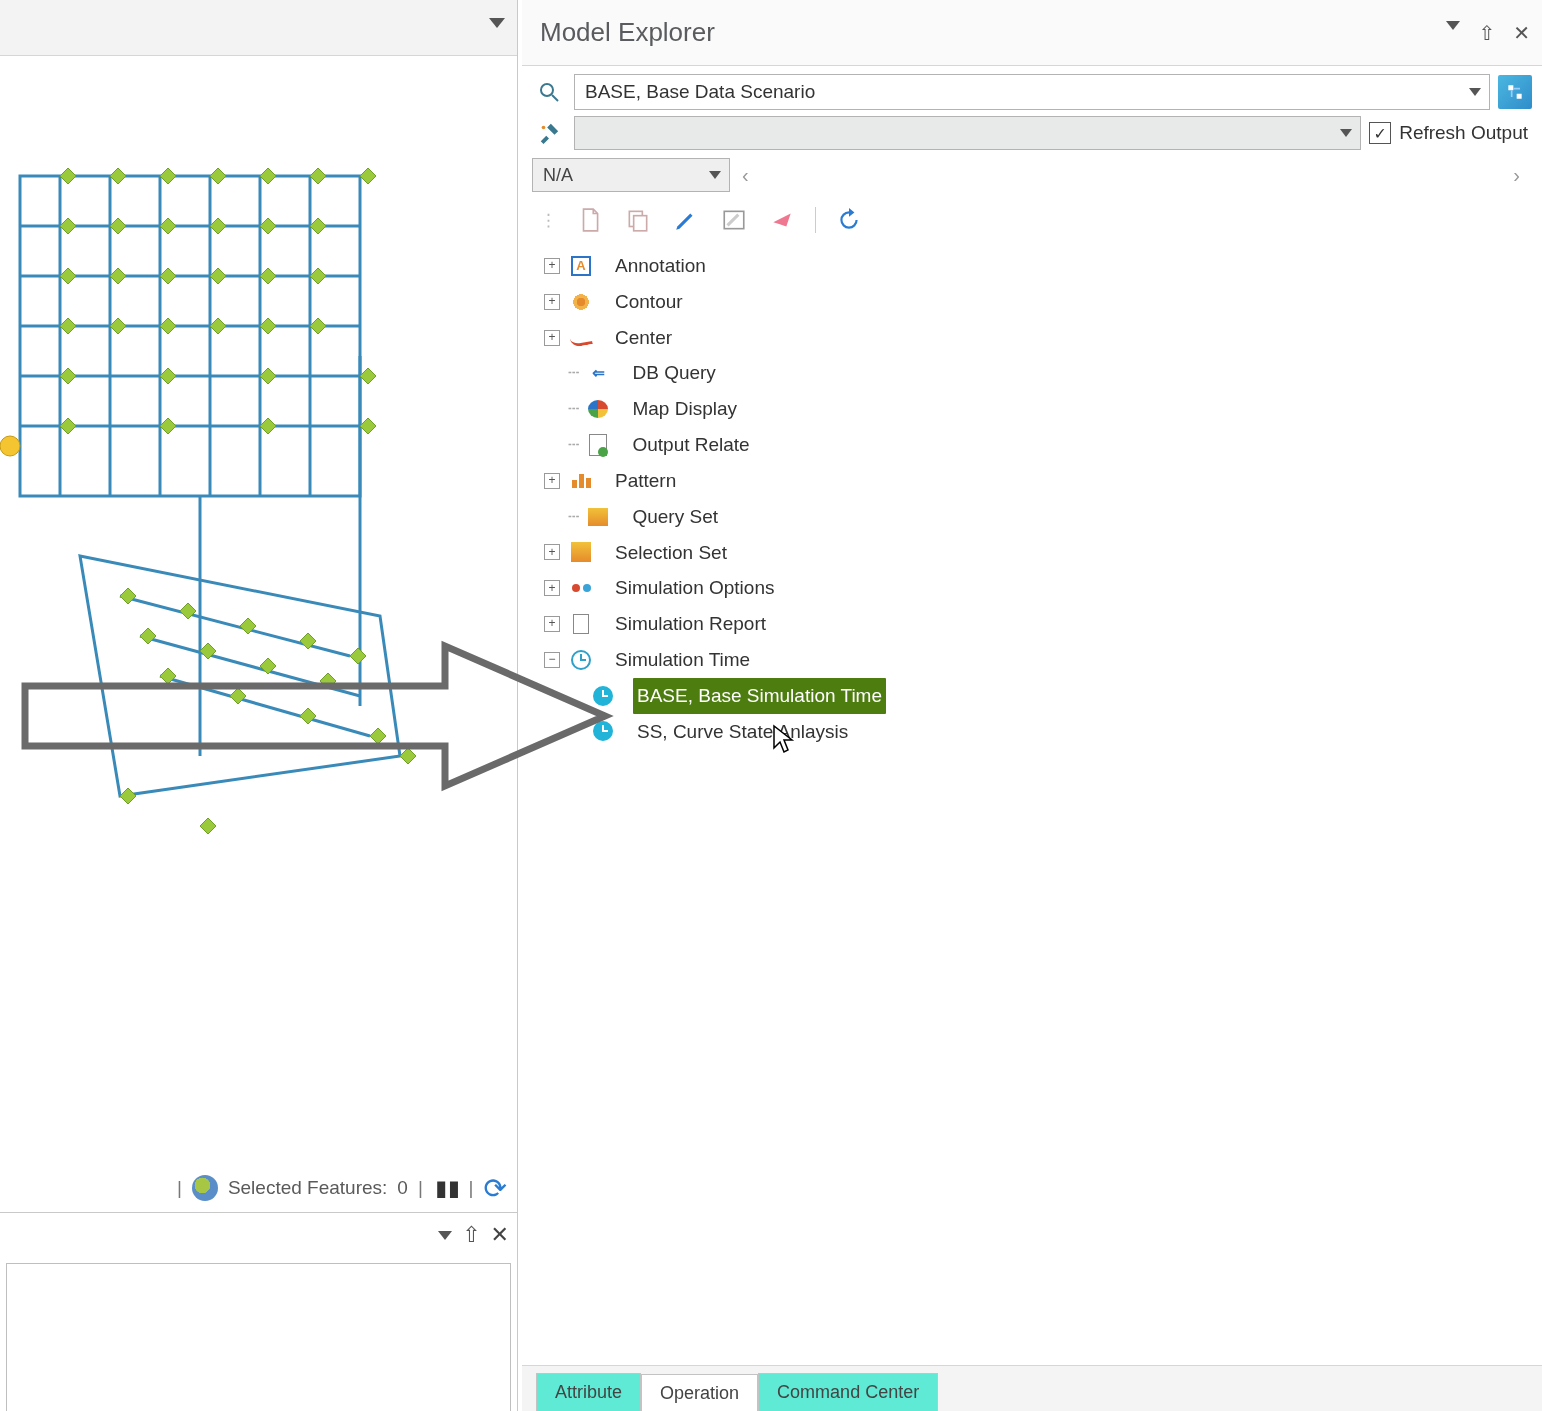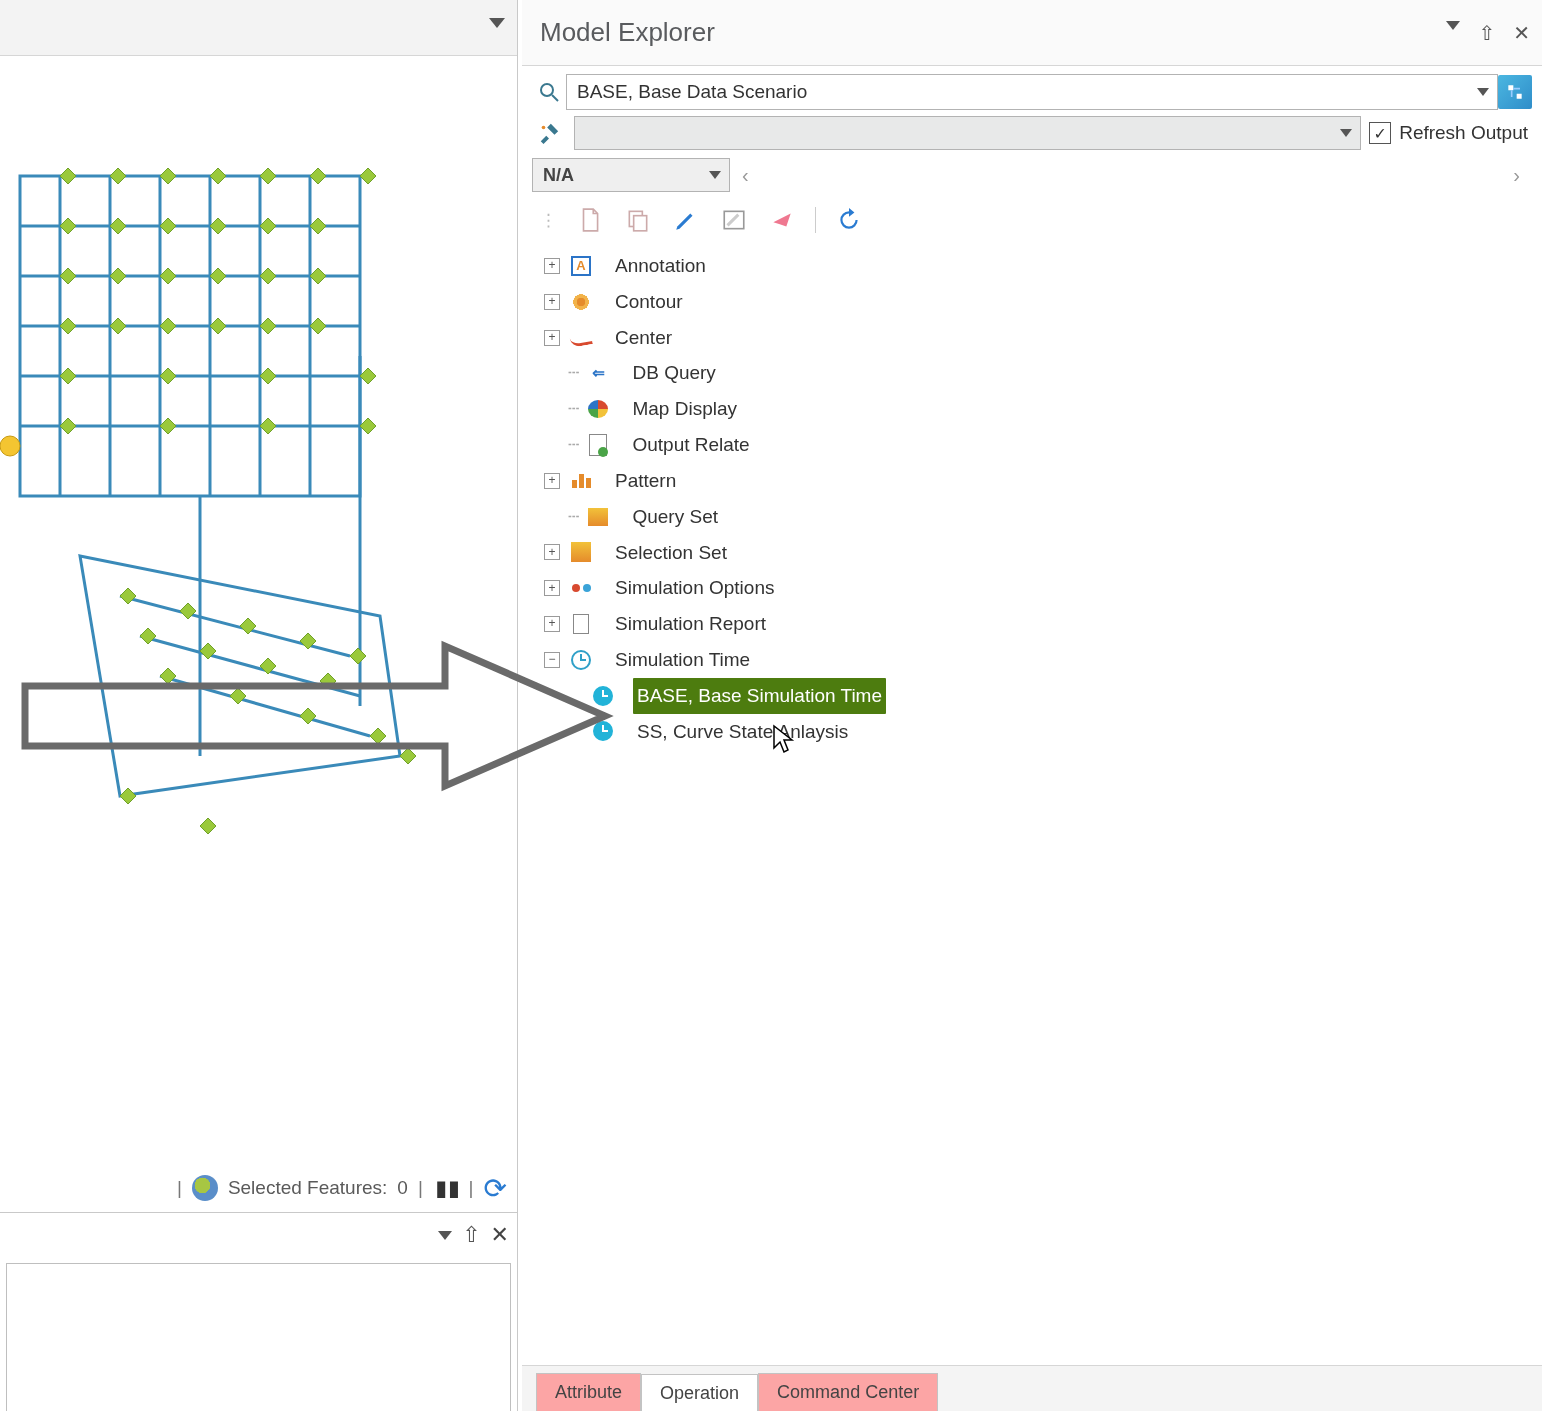--- a/index.html
+++ b/index.html
@@ -130,20 +130,21 @@
     width: 0; height: 0;
     border-left: 7px solid transparent;
     border-right: 7px solid transparent;
     border-top: 9px solid #555;
     cursor:pointer;
   }
 
   .me-row1 {
     display: flex;
     align-items: center;
+    gap: 8px;
     padding: 8px 10px 4px 10px;
   }
   .me-row1 .icon-btn, .me-row2 .icon-btn {
     width: 34px; height: 34px;
     display:flex; align-items:center; justify-content:center;
     cursor:pointer;
     font-size: 20px;
     color:#445;
     position:relative;
   }
@@ -210,21 +211,20 @@
   .na-combo {
     width: 198px;
     height: 34px;
     border: 1px solid #b3b3b3;
     background: #efefef;
     display:flex;align-items:center;
     padding: 0 28px 0 10px;
     position:relative;
     font-size:18px;
     color:#444;
-    font-weight:bold;
   }
   .na-combo .caret{position:absolute;right:8px;width:0;height:0;border-left:6px solid transparent;border-right:6px solid transparent;border-top:8px solid #555;}
   .nav-arrows {
     flex:1;
     display:flex;
     justify-content:space-between;
     padding: 0 12px;
     font-size:20px;
     color:#999;
   }
@@ -293,21 +293,21 @@
     height: 46px;
     border-top: 1px solid #d6d6d6;
     font-size:18px;
     color:#444;
     background:#f4f4f4;
   }
   .tab {
     padding: 8px 18px;
     border: 1px solid #c3c3c3;
     border-bottom: none;
-    background: #fca5a5;
+    background: #5eead4;
     cursor:pointer;
   }
   .tab.active {
     background:#fff;
     position:relative;
     top:1px;
   }
 
   
   .callout-arrow {

